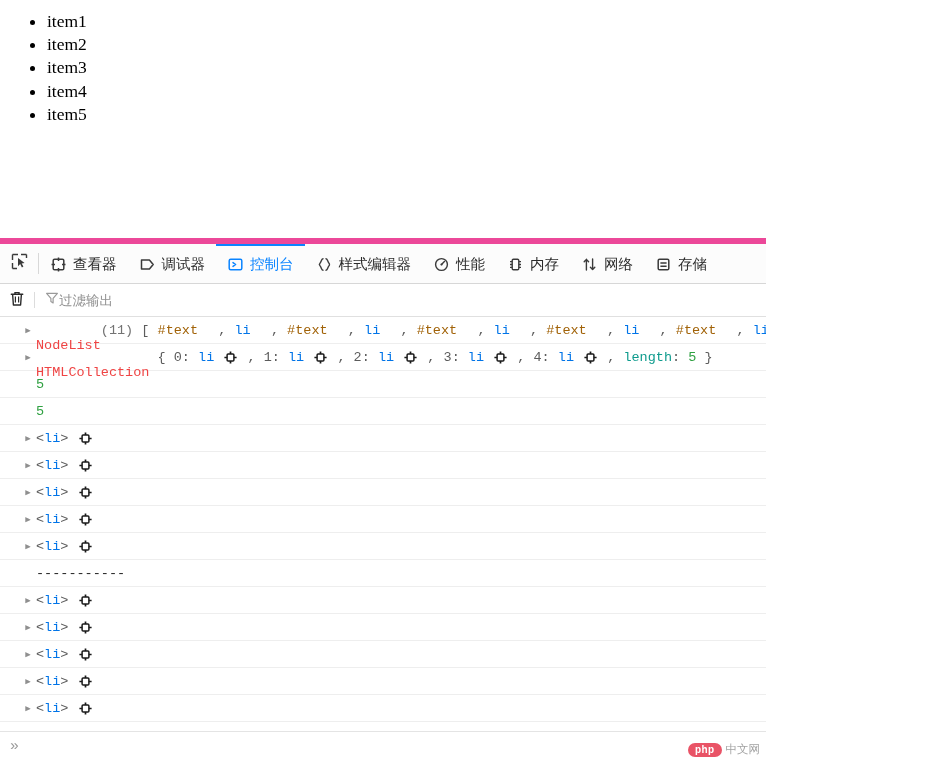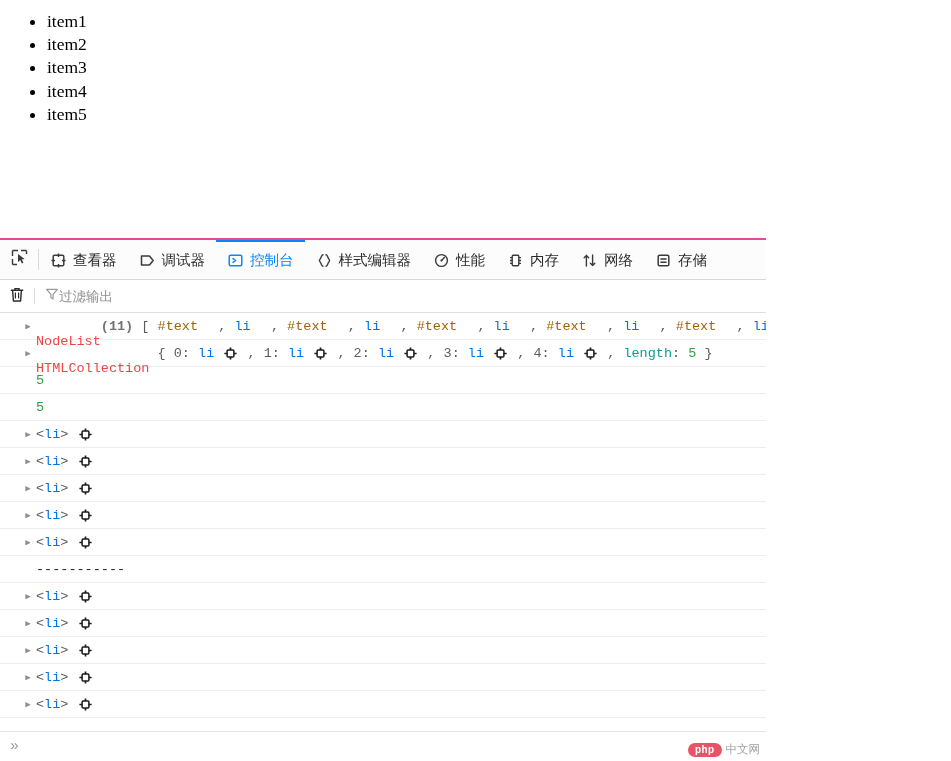--- a/index.html
+++ b/index.html
@@ -31,21 +31,21 @@
   .page-content li { padding: 0; margin-left: 7px; }
 
   
   .devtools {
     position: absolute;
     top: 238px;
     left: 0;
     width: 766px;
     height: 523px;
     background: #ffffff;
-    border-top: 2px solid #ec4899;
+    border-top: 6px solid #ec4899;
     box-sizing: border-box;
     display: flex;
     flex-direction: column;
   }
 
   
   .toolbar {
     height: 39px;
     min-height: 39px;
     display: flex;
@@ -158,21 +158,21 @@
     align-items: center;
     justify-content: center;
     color: #8f8f8f;
     font-size: 9px;
     cursor: pointer;
     flex: 0 0 auto;
   }
   .nospace { width: 16px; flex: 0 0 auto; }
   .tok { white-space: pre; }
   .t-obj   { color: #ef4444; margin-top: 30px; }
-  .t-count { color: #737373; font-weight: bold; }
+  .t-count { color: #737373; }
   .t-punct { color: #5c5c5c; }
   .t-text  { color: #a16207; }
   .t-li    { color: #0074e8; }
   .t-key   { color: #0e9b8d; }
   .t-num   { color: #30a142; }
   .t-tagbr { color: #5c5c5c; }
   .t-dash  { color: #1a1a1a; }
 
   .inspect-icon {
     display: inline-block;

